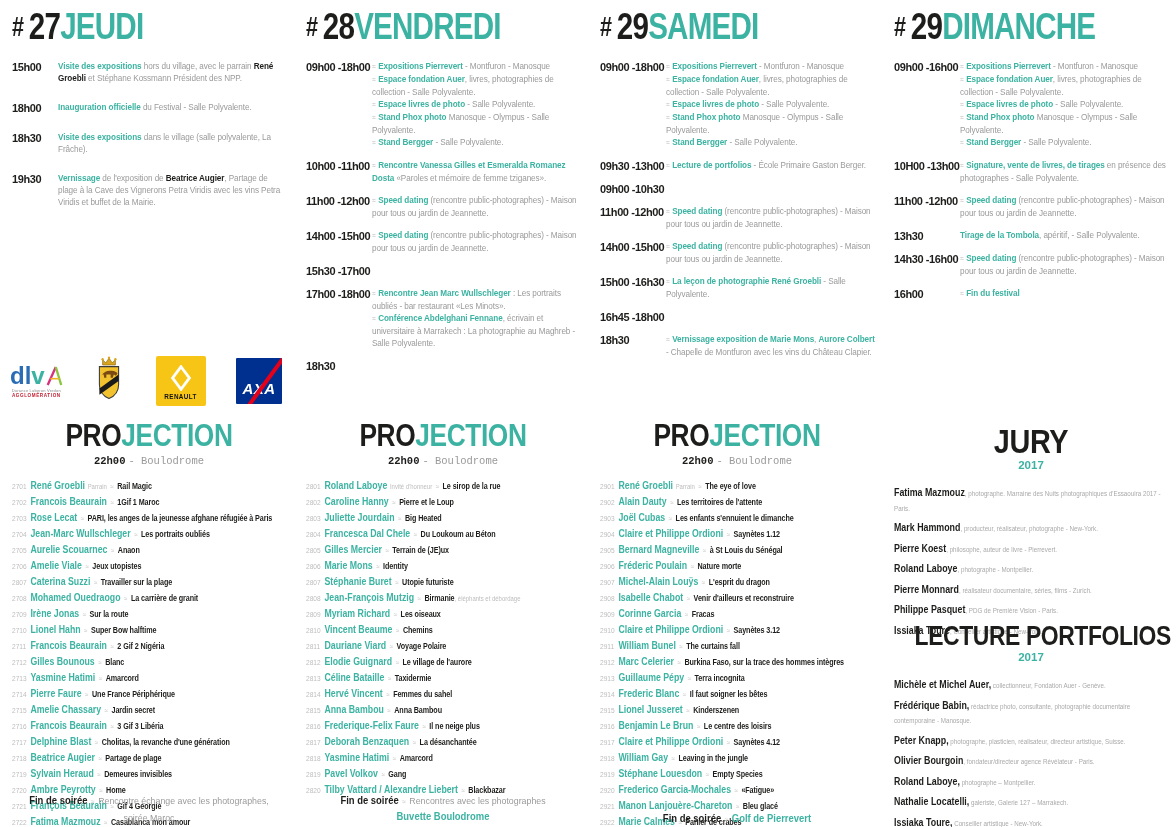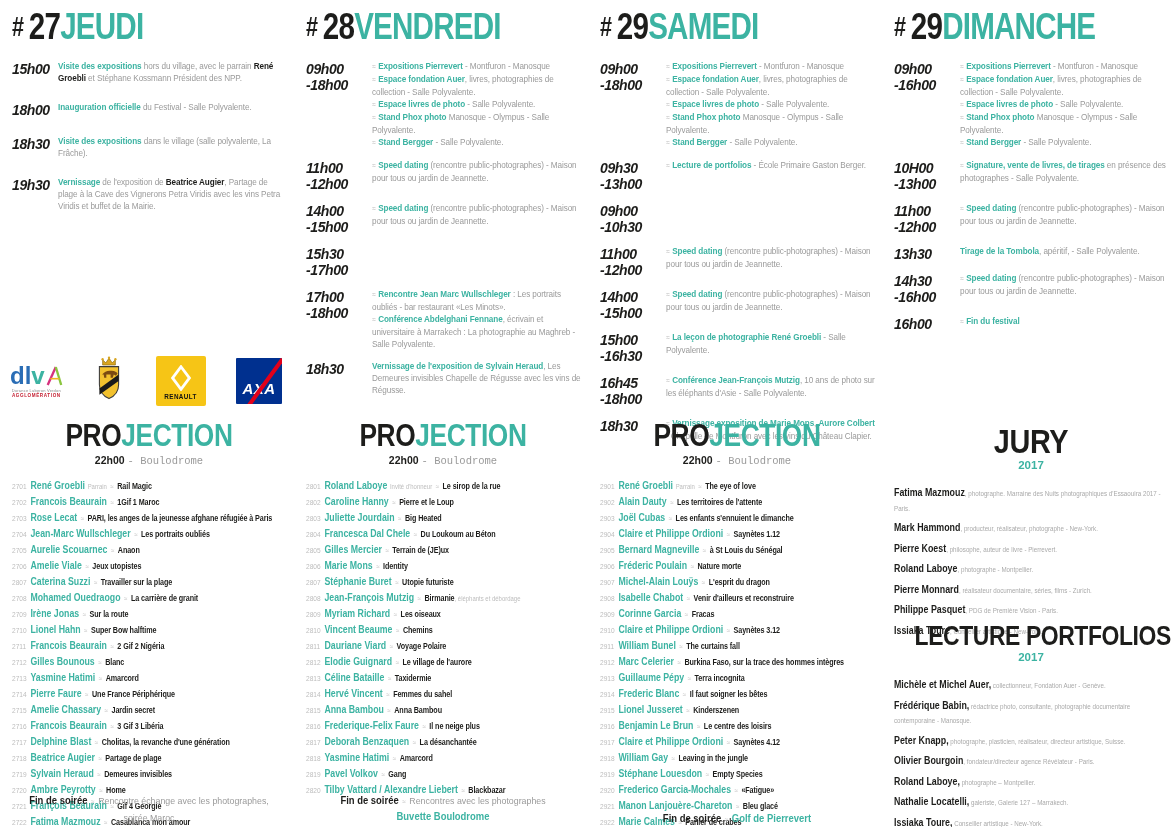--- a/index.html
+++ b/index.html
@@ -12,21 +12,21 @@
   .day-header{white-space:nowrap;font-weight:bold;line-height:38px;letter-spacing:-1px;
               transform:scaleX(.8);transform-origin:left top;}
   .day-header .hash{font-size:27px;margin-right:7px;vertical-align:3px;color:var(--ink);}
   .day-header .dnum{font-size:37px;color:var(--ink);}
   .day-header .dname{font-size:37px;color:var(--accent);}
 
   
   .schedule{margin-top:7px;}
   .event{display:flex;margin-bottom:10px;}
   .col0 .event{margin-bottom:17px;}
-  .time{width:66px;flex-shrink:0;font-weight:bold;font-size:14px;letter-spacing:-.4px;color:var(--ink);padding-top:1px;font-style:italic;}
+  .time{width:66px;flex-shrink:0;font-weight:bold;font-size:11px;letter-spacing:-.4px;color:var(--ink);padding-top:1px;}
   .col0 .time{width:46px;}
   .desc{flex:1;min-width:0;}
   .desc-inner{width:114%;transform:scaleX(.877);transform-origin:left top;
               font-size:9.3px;line-height:12px;letter-spacing:-.1px;color:var(--gray);}
   .s-a{color:var(--accent);font-weight:bold;}
   .s-b{color:var(--ink);font-weight:bold;}
   .mk{color:var(--lightgray);font-size:7.5px;margin-right:3px;}
 
   
   .logos{position:absolute;top:352px;left:10px;right:12px;height:58px;
@@ -47,21 +47,21 @@
   .axa-stripe{position:absolute;width:4px;height:70px;background:var(--axa_red);
               right:12px;top:-14px;transform:rotate(36deg);}
 
   
   .proj{position:absolute;top:420px;left:8px;right:4px;}
   .proj-title{text-align:center;font-size:31px;font-weight:bold;letter-spacing:-.5px;
               line-height:32px;transform:scaleX(.85);white-space:nowrap;}
   .pt-black{color:var(--ink);}
   .pt-teal{color:var(--accent);}
   .proj-sub{text-align:center;font-size:10.5px;margin-top:2px;}
-  .ps-time{font-weight:bold;color:var(--ink);}
+  .ps-time{font-weight:bold;color:var(--ink);font-family:Liberation Mono, monospace;}
   .ps-venue{color:var(--gray);font-family:Liberation Mono, monospace;}
   .plist{margin-top:10px;padding-left:4px;}
   .prow{white-space:nowrap;overflow:visible;line-height:13px;width:114%;
         transform:scaleX(.877);transform-origin:left top;}
   .pnum{color:var(--lightgray);font-size:7.5px;display:inline-block;width:21px;}
   .pname{color:var(--accent);font-weight:bold;font-size:10px;}
   .pnote{color:var(--lightgray);font-size:6.8px;margin-left:3px;}
   .pmk{color:var(--lightgray);font-size:7px;margin:0 4px;}
   .ptitle{color:var(--ink);font-weight:bold;font-size:8.2px;letter-spacing:-.1px;}
   .ptnote{color:var(--lightgray);font-size:6.8px;}
@@ -217,20 +217,28 @@
             <div class="desc-inner">
               <div class="item"><span class="mk">≈</span><span class="s-a">Expositions Pierrevert</span><span class="s-p"> - Montfuron - Manosque</span></div>
               <div class="item"><span class="mk">≈</span><span class="s-a">Espace fondation Auer</span><span class="s-p">, livres, photographies de collection - Salle Polyvalente.</span></div>
               <div class="item"><span class="mk">≈</span><span class="s-a">Espace livres de photo</span><span class="s-p"> - Salle Polyvalente.</span></div>
               <div class="item"><span class="mk">≈</span><span class="s-a">Stand Phox photo</span><span class="s-p"> Manosque - Olympus - Salle Polyvalente.</span></div>
               <div class="item"><span class="mk">≈</span><span class="s-a">Stand Bergger</span><span class="s-p"> - Salle Polyvalente.</span></div>
             </div>
           </div>
         </div>
         <div class="event">
+          <div class="time">10h00 -11h00</div>
+          <div class="desc">
+            <div class="desc-inner">
+              <div class="item"><span class="mk">≈</span><span class="s-a">Rencontre Vanessa Gilles et Esmeralda Romanez Dosta</span><span class="s-p"> «Paroles et mémoire de femme tziganes».</span></div>
+            </div>
+          </div>
+        </div>
+        <div class="event">
           <div class="time">11h00 -12h00</div>
           <div class="desc">
             <div class="desc-inner">
               <div class="item"><span class="mk">≈</span><span class="s-a">Speed dating</span><span class="s-p"> (rencontre public-photographes) - Maison pour tous ou jardin de Jeannette.</span></div>
             </div>
           </div>
         </div>
         <div class="event">
           <div class="time">14h00 -15h00</div>
           <div class="desc">
@@ -246,25 +254,20 @@
           <div class="time">17h00 -18h00</div>
           <div class="desc">
             <div class="desc-inner">
               <div class="item"><span class="mk">≈</span><span class="s-a">Rencontre Jean Marc Wullschleger</span><span class="s-p"> : Les portraits oubliés - bar restaurant «Les Minots».</span></div>
               <div class="item"><span class="mk">≈</span><span class="s-a">Conférence Abdelghani Fennane</span><span class="s-p">, écrivain et universitaire à Marrakech : La photographie au Maghreb - Salle Polyvalente.</span></div>
             </div>
           </div>
         </div>
         <div class="event">
           <div class="time">18h30</div>
-          <div class="desc">
-            <div class="desc-inner">
-              <div class="item"><span class="s-a">Vernissage de l'exposition de Sylvain Heraud</span><span class="s-p">, Les Demeures invisibles Chapelle de Régusse avec les vins de Régusse.</span></div>
-            </div>
-          </div>
         </div>
       </div>
     <div class="proj">
       <div class="proj-title">
         <span class="pt-black">PRO</span><span class="pt-teal">JECTION</span>
       </div>
       <div class="proj-sub">
         <span class="ps-time">22h00</span>
         <span class="ps-venue">- Boulodrome</span>
       </div>
@@ -344,25 +347,20 @@
         <div class="event">
           <div class="time">15h00 -16h30</div>
           <div class="desc">
             <div class="desc-inner">
               <div class="item"><span class="mk">≈</span><span class="s-a">La leçon de photographie René Groebli</span><span class="s-p"> - Salle Polyvalente.</span></div>
             </div>
           </div>
         </div>
         <div class="event">
           <div class="time">16h45 -18h00</div>
-          <div class="desc">
-            <div class="desc-inner">
-              <div class="item"><span class="mk">≈</span><span class="s-a">Conférence Jean-François Mutzig</span><span class="s-p">, 10 ans de photo sur les éléphants d'Asie - Salle Polyvalente.</span></div>
-            </div>
-          </div>
         </div>
         <div class="event">
           <div class="time">18h30</div>
           <div class="desc">
             <div class="desc-inner">
               <div class="item"><span class="mk">≈</span><span class="s-a">Vernissage exposition de Marie Mons</span><span class="s-p">, </span><span class="s-a">Aurore Colbert</span><span class="s-p"> - Chapelle de Montfuron avec les vins du Château Clapier.</span></div>
             </div>
           </div>
         </div>
       </div>

